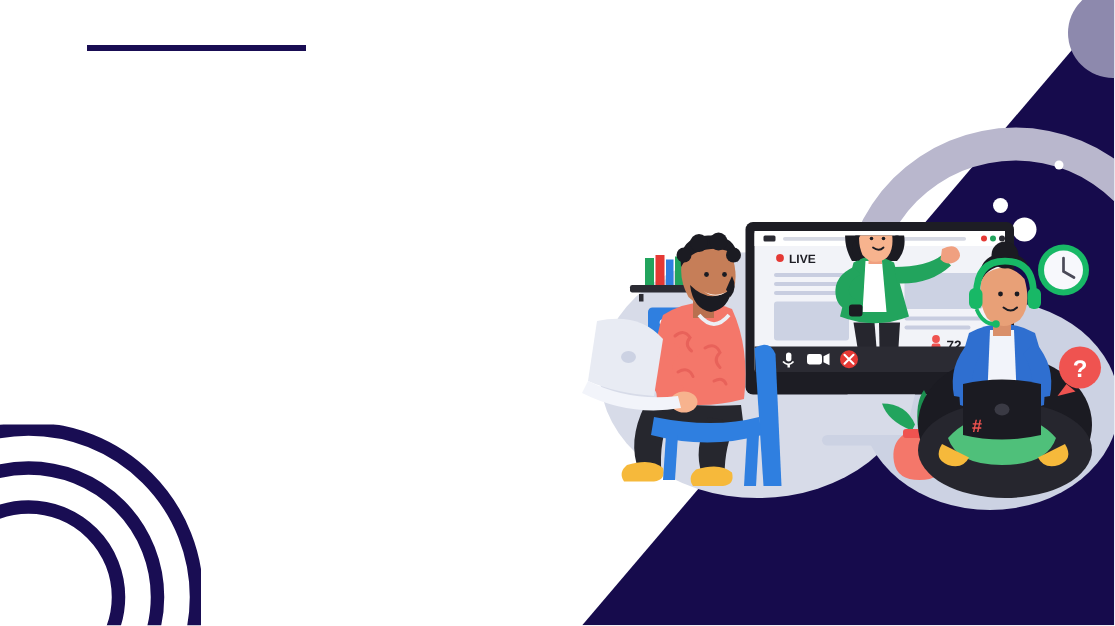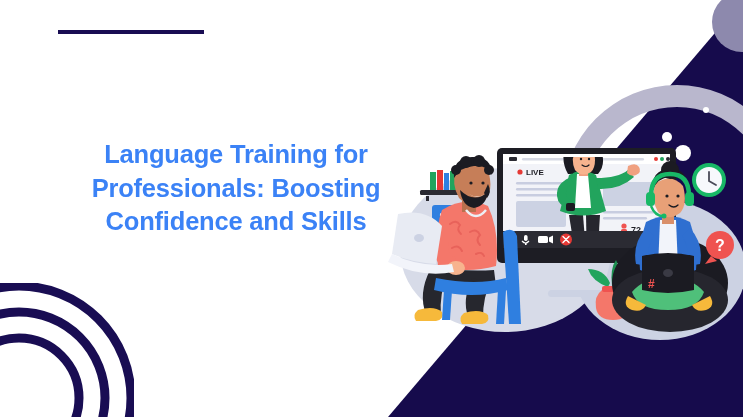--- a/index.html
+++ b/index.html
@@ -33,21 +33,20 @@
     <svg viewBox="0 0 230 230" aria-hidden="true">
       <g fill="none" stroke="#190d53" stroke-width="9">
         <circle cx="115" cy="115" r="112"></circle>
         <circle cx="115" cy="115" r="86"></circle>
         <circle cx="115" cy="115" r="60"></circle>
       </g>
     </svg>
   </div>
 
   <div class="text-block">
-    <h1 class="headline">Language Training for Professionals: Boosting Confidence and Skills</h1>
   </div>
 
   <div class="illu">
     <svg viewBox="0 0 373 417" aria-hidden="true">
       <defs>
         <clipPath id="frameClip">
             <rect x="0" y="0" width="373" height="417"></rect>
           </clipPath>
         <clipPath id="screenClip">
             <rect x="135" y="157" width="163" height="85" rx="2"></rect>

